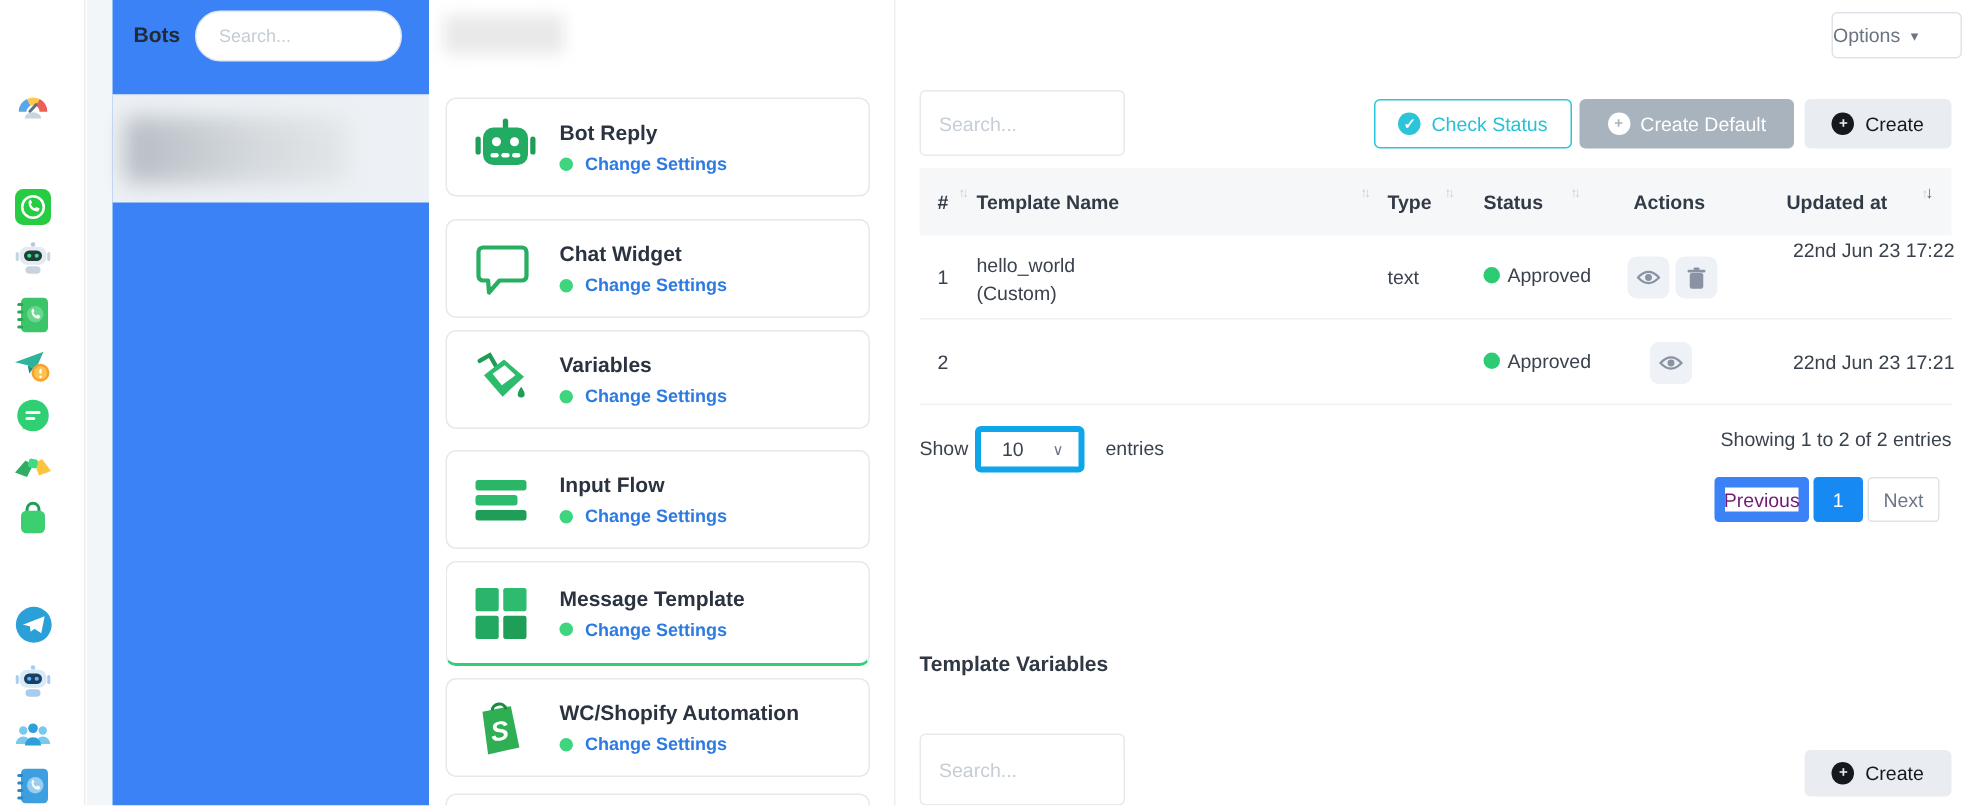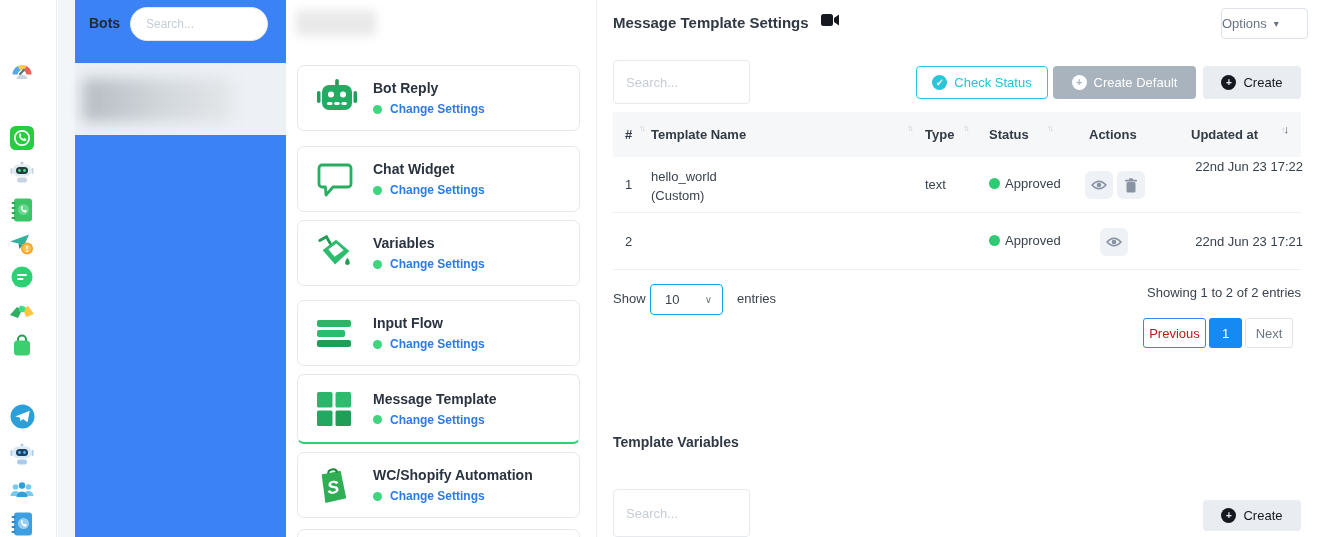--- a/index.html
+++ b/index.html
@@ -59,25 +59,25 @@
   .row2 { top:213px; height:57px; }
   .cell { position:absolute; font-size:13px; color:#3a424d; }
   .name-main { line-height:19px; }
   .name-sub { line-height:19px; }
   .status-dot { width:11px; height:11px; border-radius:50%; background:#2dcb73; display:inline-block; margin-right:5px; vertical-align:-1px; }
   .act-btn { position:absolute; width:28px; height:28px; border-radius:6px; background:#eef1f5; display:flex; align-items:center; justify-content:center; cursor:pointer; }
   .date-cell { left:560px; width:130px; text-align:right; }
 
   
   .show-label { position:absolute; left:15px; top:291px; font-size:13px; color:#3a424d; }
-  .page-size { position:absolute; left:52px; top:284px; width:73px; height:31px; border:1px solid #0ea5e9; border-radius:4px; display:flex; align-items:center; font-size:13px; color:#3a424d; padding:0 10px 0 14px; justify-content:space-between; cursor:pointer; background:#fff; }
+  .page-size { position:absolute; left:52px; top:284px; width:73px; height:31px; border:4px solid #0ea5e9; border-radius:4px; display:flex; align-items:center; font-size:13px; color:#3a424d; padding:0 10px 0 14px; justify-content:space-between; cursor:pointer; background:#fff; }
   .entries-label { position:absolute; left:139px; top:291px; font-size:13px; color:#3a424d; }
   .summary { position:absolute; right:16px; top:285px; font-size:13px; color:#3a424d; }
   .pg { position:absolute; top:318px; height:30px; display:flex; align-items:center; justify-content:center; font-size:13px; cursor:pointer; }
-  .pg-prev { left:545px; width:63px; border:1px solid #3b82f6; border-radius:3px; color:#b91c1c; background:#fff; }
+  .pg-prev { left:545px; width:63px; border:7px solid #3b82f6; border-radius:3px; color:#701a75; background:#fff; }
   .pg-num  { left:611px; width:33px; background:#1789f2; color:#fff; border-radius:3px; }
   .pg-next { left:647px; width:48px; border:1px solid #dfe3e8; border-radius:3px; color:#6b7684; background:#fff; }
 
   .tv-title { position:absolute; left:15px; top:434px; font-size:14px; font-weight:700; color:#303843; }
   .tv-search { position:absolute; left:15px; top:489px; width:137px; height:48px; border:1px solid #e6eaee; border-radius:4px; padding:0 12px; font-size:13px; color:#444; outline:none; }
   .tv-create { position:absolute; left:605px; top:500px; width:98px; height:31px; top-border:none; }
 </style>
 </head>
 <body>
 
@@ -312,27 +312,20 @@
             <span class="green-dot"></span>
             <span class="change-link">Change Settings</span>
           </div>
       </div>
     </div>
 
     <div class="card" style="top:529px"></div>
   </div>
 
   <div class="main">
-    <div class="main-title-row">
-      <span class="main-title">Message Template Settings</span>
-      <span><svg width="19" height="14" viewBox="0 0 19 14">
-            <rect x="0" y="1" width="12" height="12" rx="2.5" fill="#15191f"></rect>
-            <path d="M13 5 L18 1.5 V12.5 L13 9 Z" fill="#15191f"></path>
-          </svg></span>
-    </div>
     <div class="options-btn">
       <span>Options</span>
       <span class="caret">▾</span>
     </div>
 
     <input class="tb-search" type="text" placeholder="Search..." style="">
 
     <div class="btn btn-check">
       <span class="circle-ic ic-cyan">✓</span>
       <span>Check Status</span>

